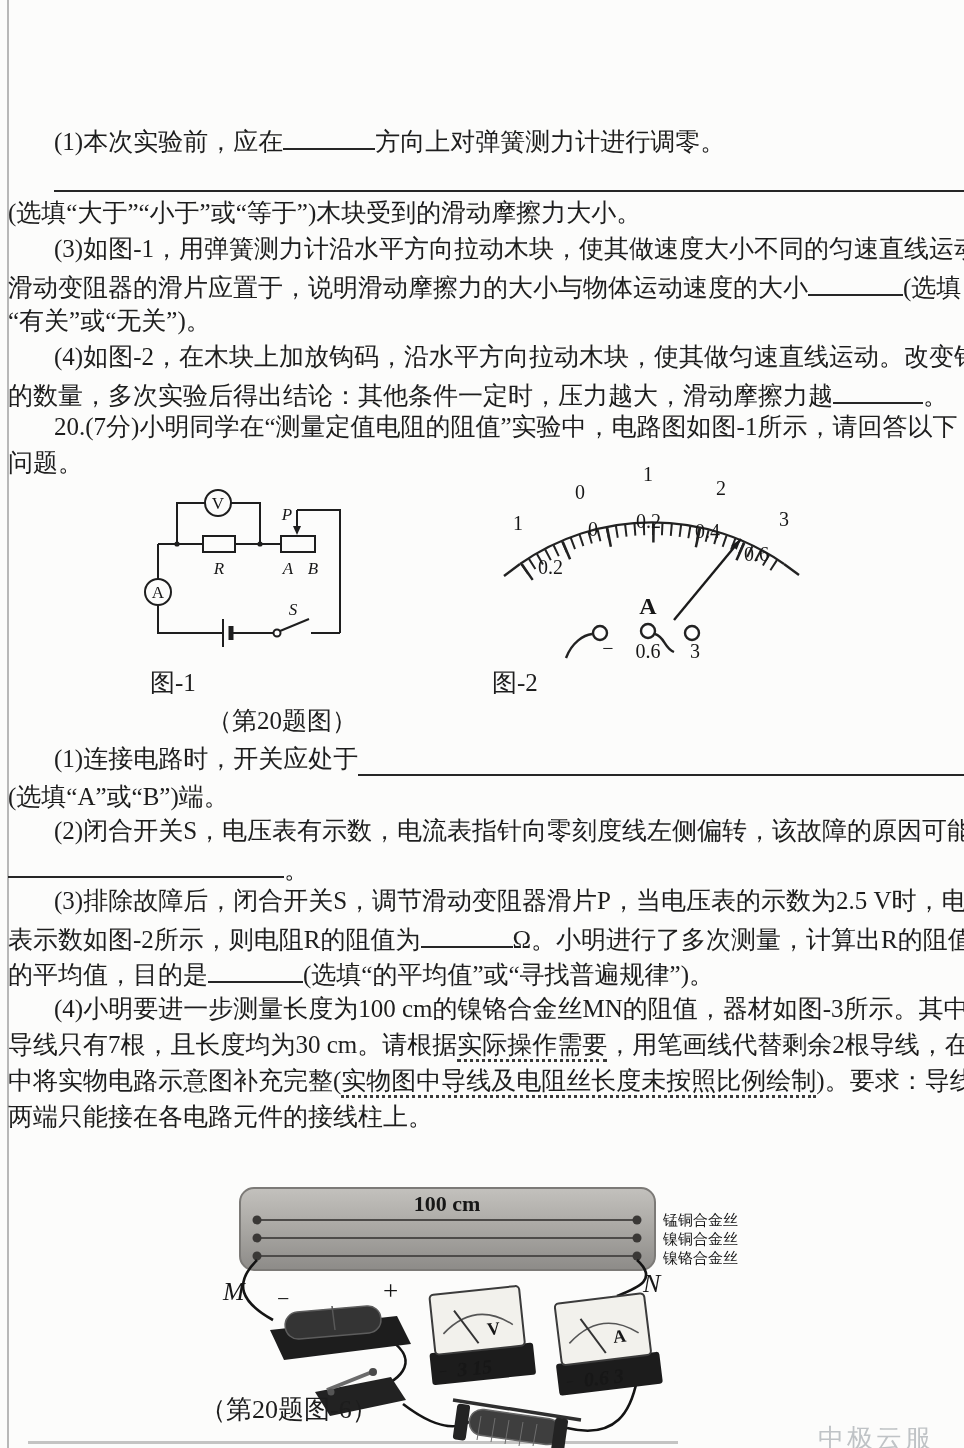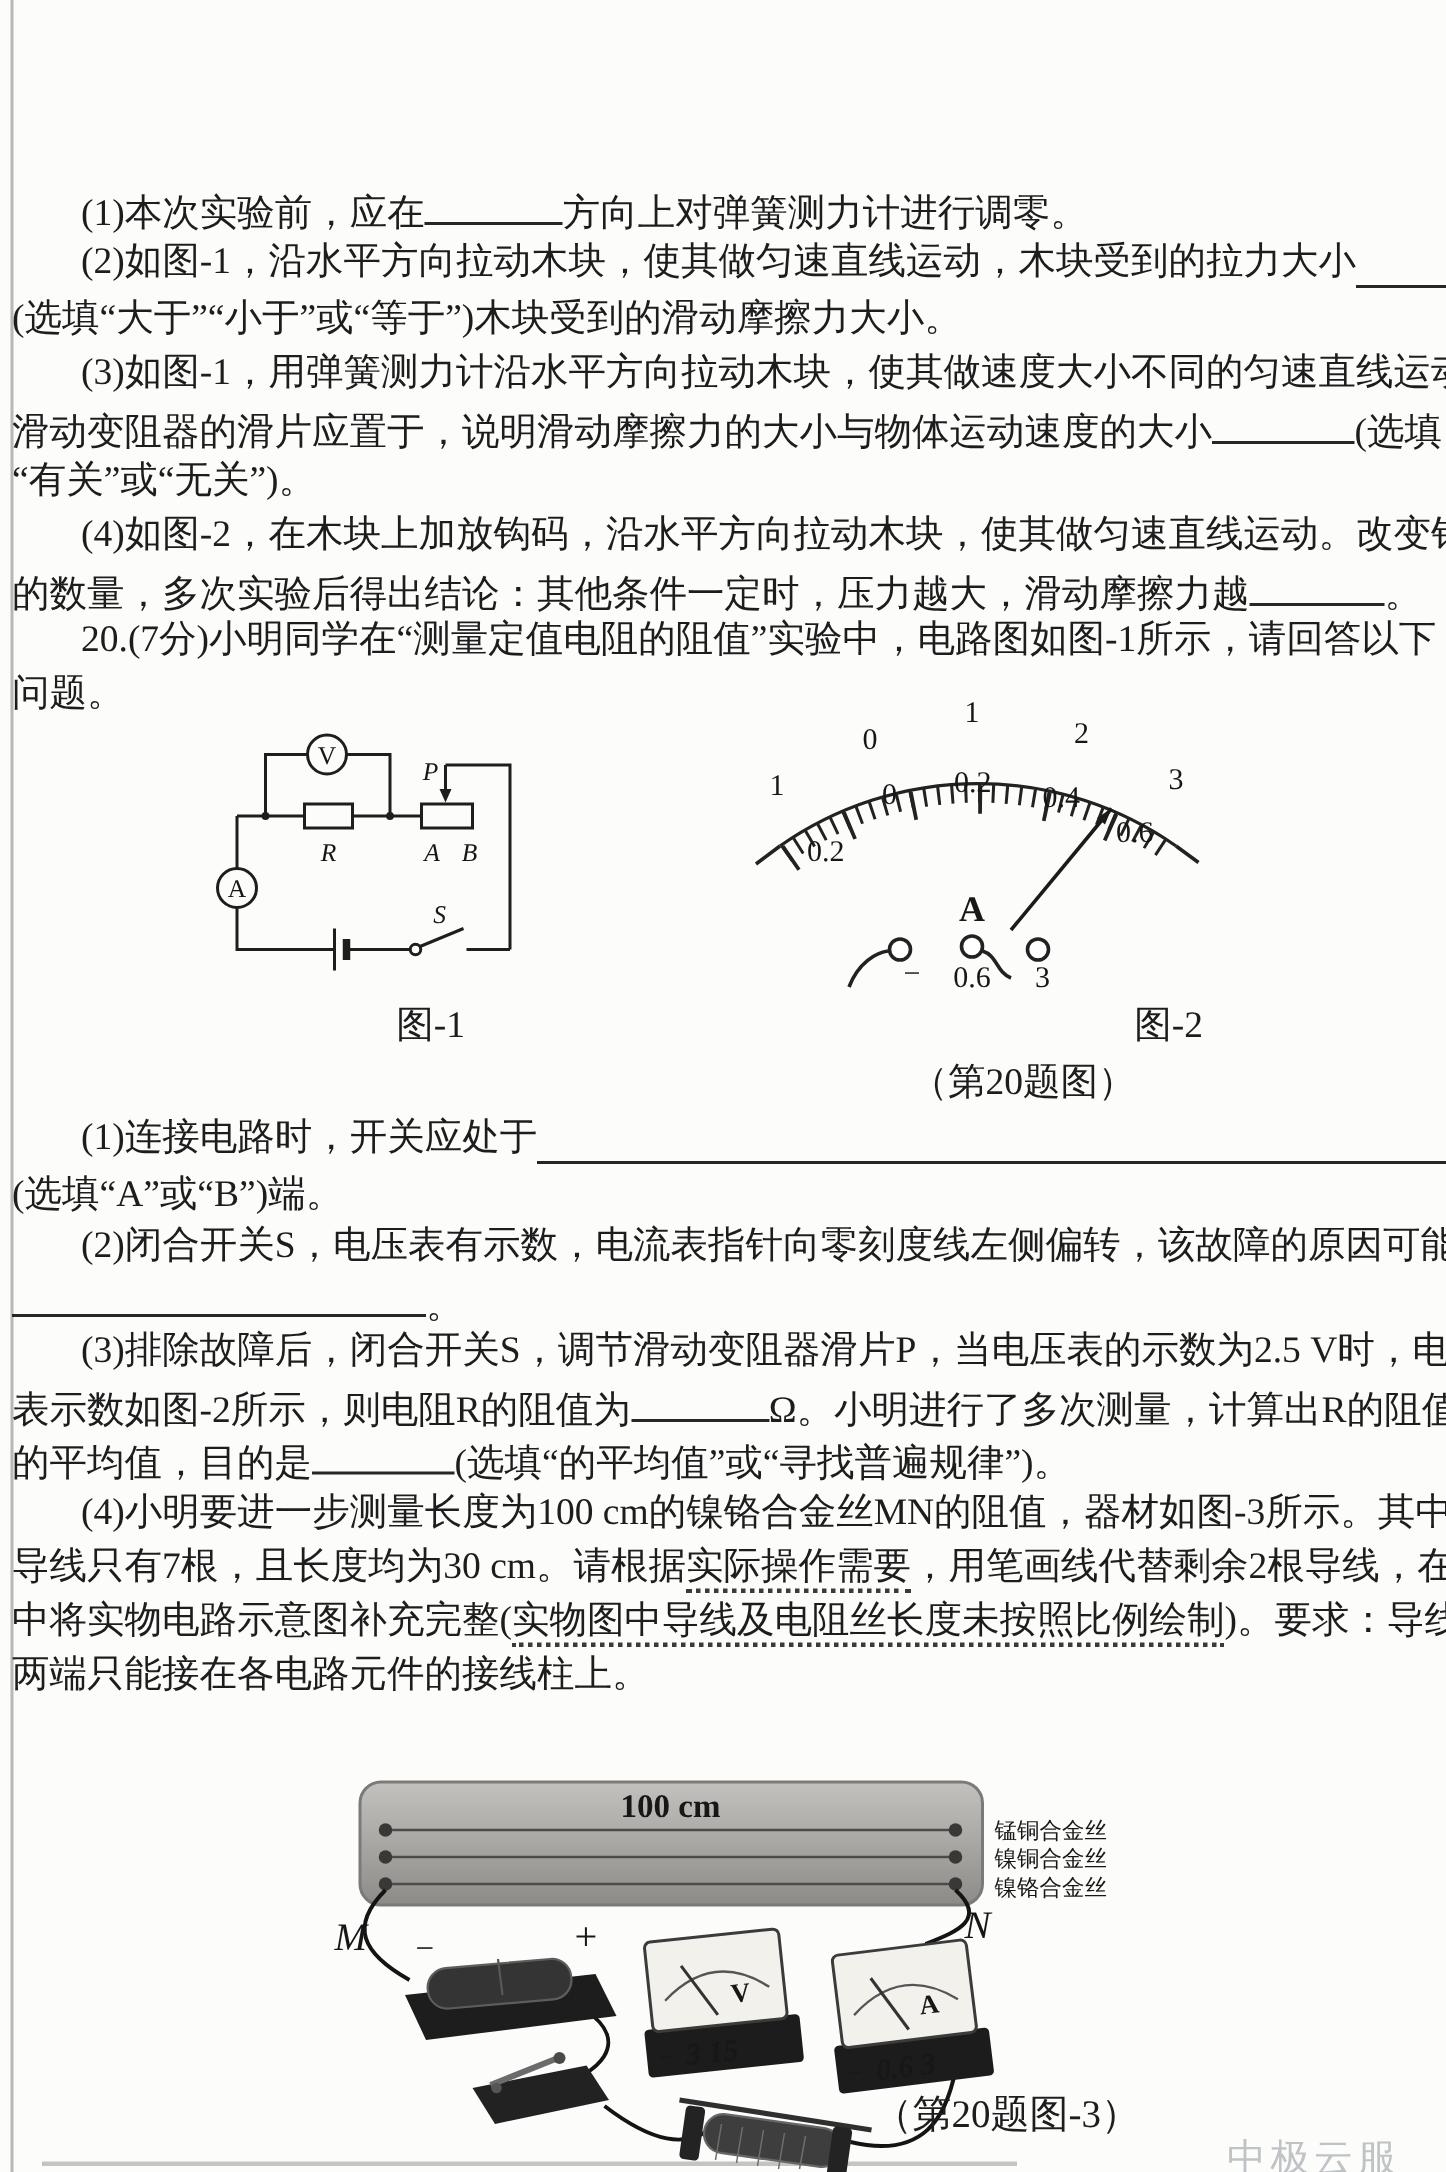--- a/index.html
+++ b/index.html
@@ -18,38 +18,37 @@
   }
   .indent{padding-left:46px;}
   .flexline{display:flex;align-items:flex-end;}
   .flexline .seg{flex:0 0 auto;}
   .blank{
     display:inline-block;height:26px;border-bottom:2px solid #262626;
     vertical-align:baseline;
   }
   .blank.grow{flex:1 1 auto;}
   .emdot{border-bottom:3px dotted #3a3a3a;padding-bottom:1px;}
-  .caption{position:absolute;font-size:25px;color:#1d1d1d;text-align:right;}
+  .caption{position:absolute;font-size:25px;color:#1d1d1d;text-align:left;}
   .figwrap{position:absolute;}
   svg text{font-family:"Liberation Serif","DejaVu Serif",serif;fill:#171717;}
   .watermark{
     position:absolute;left:818px;top:1421px;width:160px;height:27px;overflow:hidden;
     font-size:26px;color:#8f959b;opacity:.55;letter-spacing:3px;white-space:nowrap;
   }
 </style>
 </head>
 <body>
 
 <div class="scan-edge-left"></div>
 <div class="scan-edge-bottom"></div>
 
 <div class="tline indent" style="top:122px"><span>(1)本次实验前，应在</span><span class="blank" style="width:92px"></span><span>方向上对弹簧测力计进行调零。</span></div>
 
 <div class="tline indent flexline" style="top:158px">
-    <span class="seg">(2)如图-1，沿水平方向拉动木块，使其做匀速直线运动，木块受到的拉力大小</span>
     <span class="blank grow"></span>
   </div>
 
 <div class="tline" style="top:196px"><span>(选填“大于”“小于”或“等于”)木块受到的滑动摩擦力大小。</span></div>
 
 <div class="tline indent" style="top:232px"><span>(3)如图-1，用弹簧测力计沿水平方向拉动木块，使其做速度大小不同的匀速直线运动，</span></div>
 
 <div class="tline" style="top:268px"><span>滑动变阻器的滑片应置于，说明滑动摩擦力的大小与物体运动速度的大小</span><span class="blank" style="width:95px"></span><span>(选填</span></div>
 
 <div class="tline" style="top:304px"><span>“有关”或“无关”)。</span></div>
@@ -268,15 +267,15 @@
       <line x1="324" y1="242" x2="320" y2="266"></line>
           <line x1="338" y1="244" x2="334" y2="268"></line>
       <line x1="352" y1="246" x2="348" y2="268"></line>
     </g>
     <rect x="270" y="226" width="13" height="36" rx="3" fill="#232323" transform="rotate(8 276 244)"></rect>
     <rect x="368" y="240" width="13" height="36" rx="3" fill="#232323" transform="rotate(8 374 258)"></rect>
   </g>
 </svg>
 </div>
 
-<div class="caption" style="left:200px;top:1392px;width:560px;font-size:26px">（第20题图-3）</div>
+<div class="caption" style="left:200px;top:1392px;width:560px;font-size:26px">（第20题图-6）</div>
 
 <div class="watermark">中极云服</div>
 
 </body></html>

